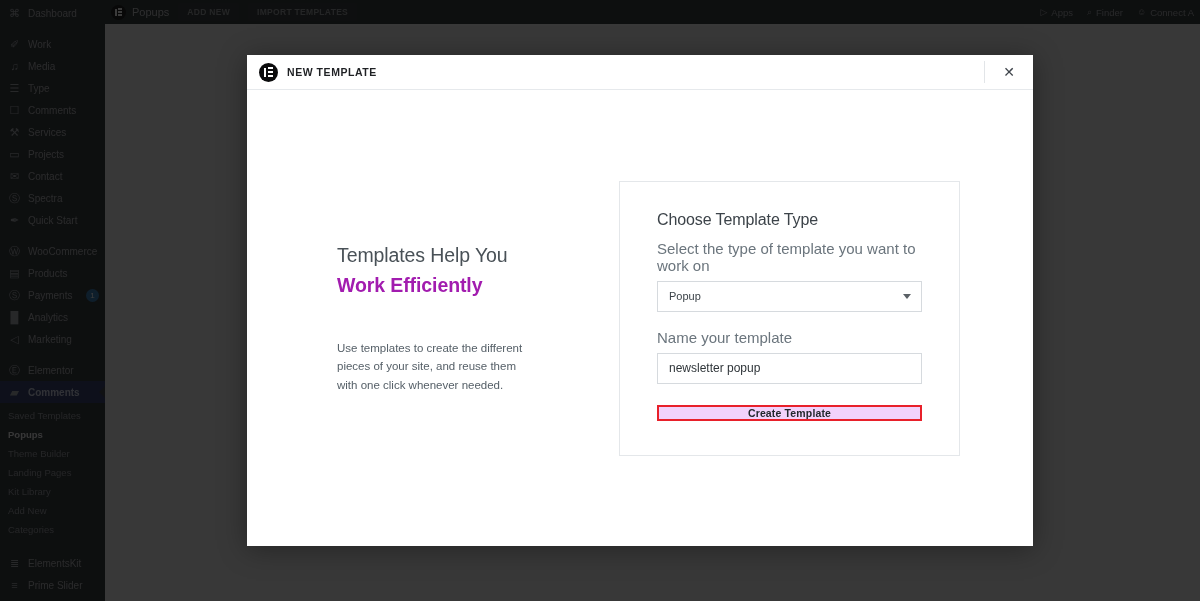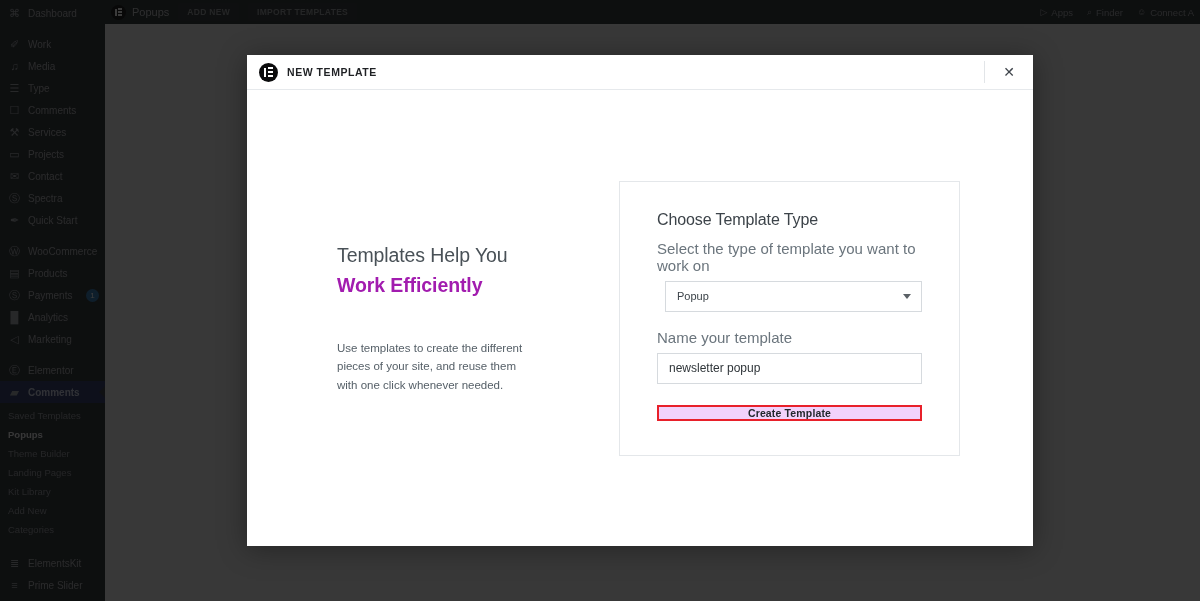--- a/index.html
+++ b/index.html
@@ -186,21 +186,20 @@
   }
   .select-box {
     height: 31px;
     border: 1px solid #d6dade;
     background: #fff;
     display: flex; align-items: center;
     padding: 0 10px 0 11px;
     font-size: 11px; color: #3c4349;
     position: relative;
     cursor: pointer;
-    margin-left: 8px;
   }
   .select-box .caret {
     margin-left: auto;
     width: 0; height: 0;
     border-left: 4px solid transparent;
     border-right: 4px solid transparent;
     border-top: 5px solid #5b6166;
   }
   .field-gap { height: 17px; }
   .text-input {

